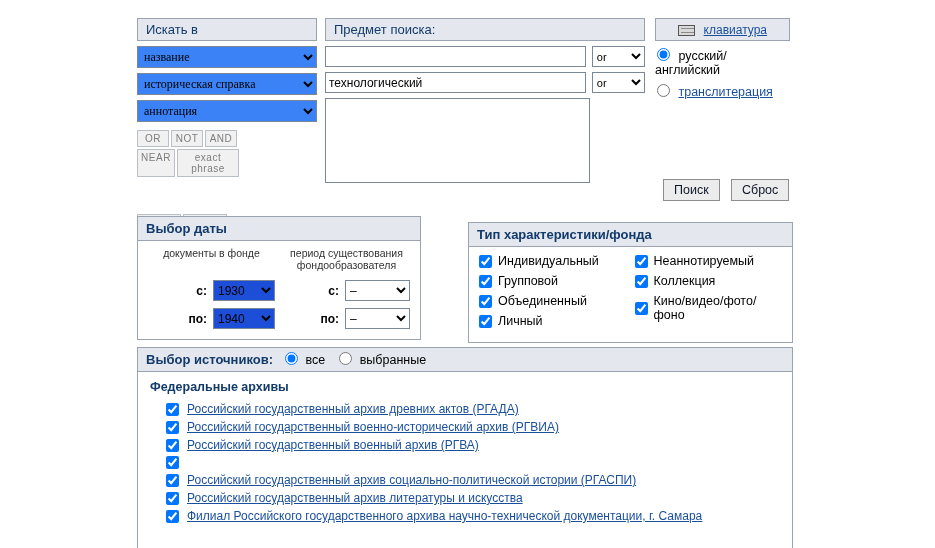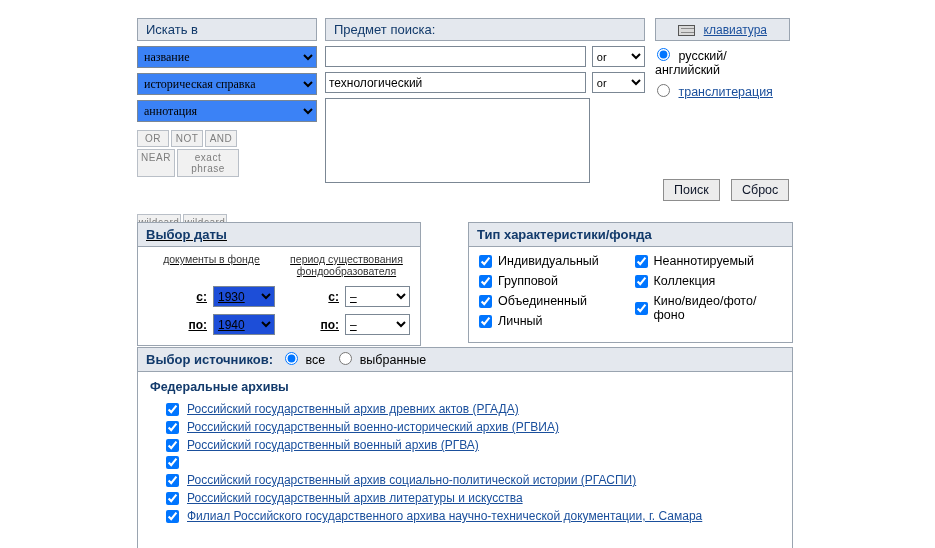--- a/index.html
+++ b/index.html
@@ -118,21 +118,21 @@
     font-family: "Liberation Sans", sans-serif;
     font-size: 12.5px;
     background: #ececec;
     border: 1px solid #8d8d8d;
     padding: 3px 10px;
     margin-left: 8px;
     color: #0f172a;
   }
 
   
-  .date-panel { position: absolute; left: 137px; top: 222px; width: 284px; text-decoration: underline; }
+  .date-panel { position: absolute; left: 137px; top: 216px; width: 284px; }
   .date-body { padding: 6px 10px 10px 10px; }
   .date-cols { display: flex; }
   .date-col { }
   .dc1 { width: 150px; }
   .dc2 { width: 150px; margin-left: 8px; }
   .dc-cap {
     text-align: center; font-size: 10.5px; color: #333;
     line-height: 12px; height: 26px;
   }
   .dc-row { display: flex; align-items: center; justify-content: flex-end; margin-top: 7px; }

